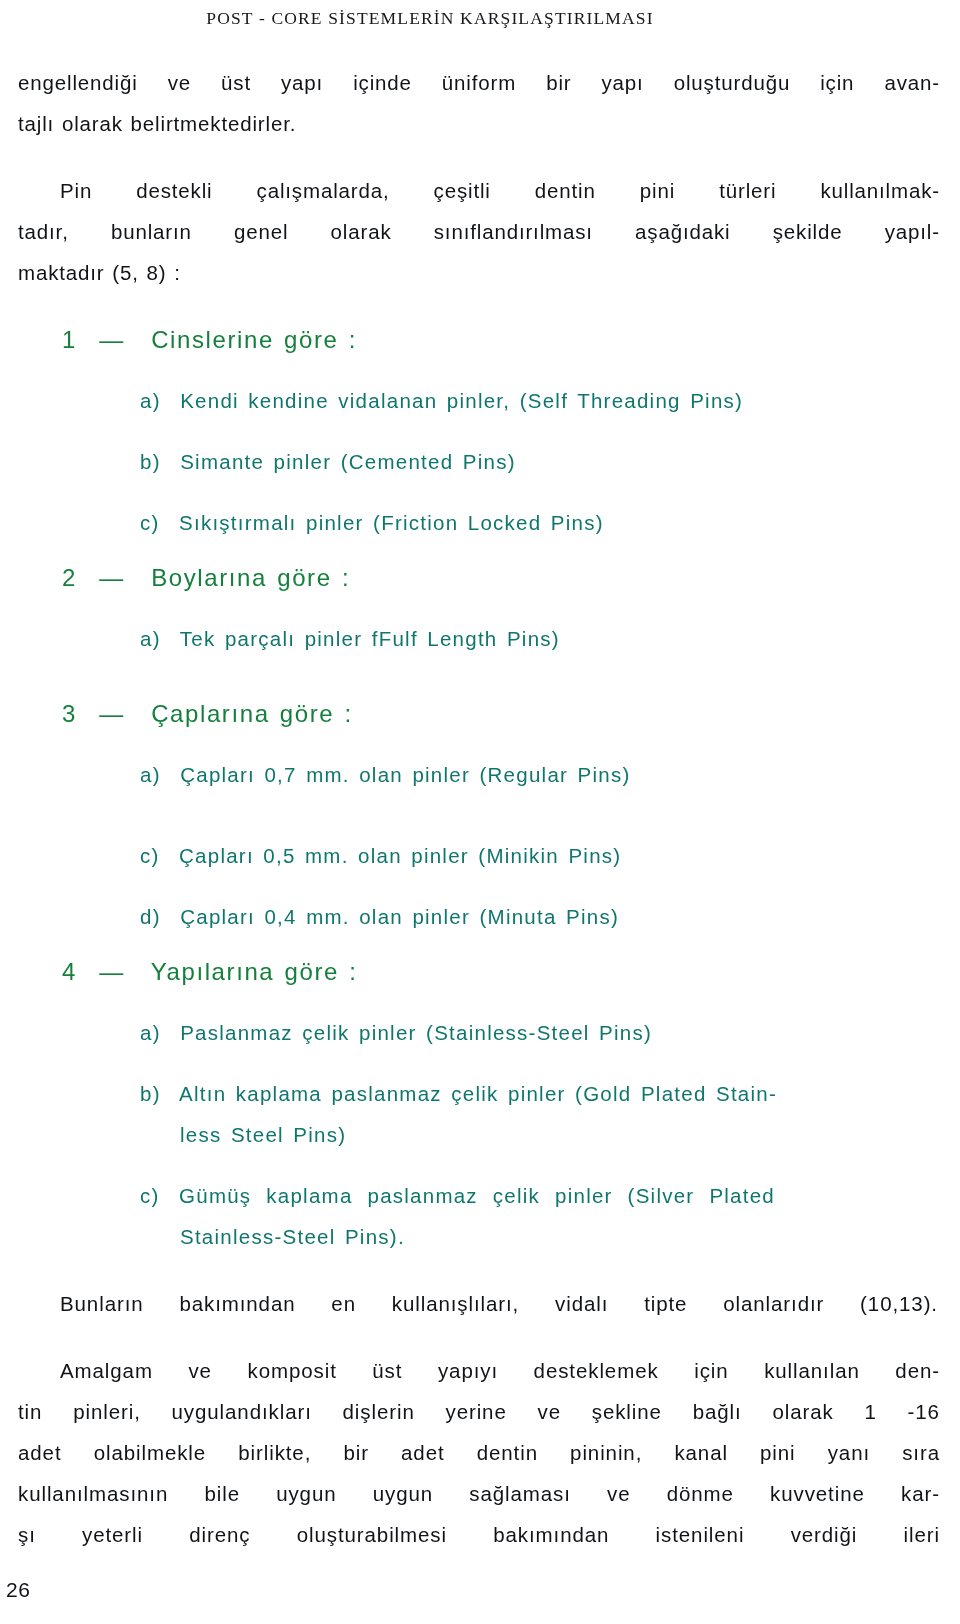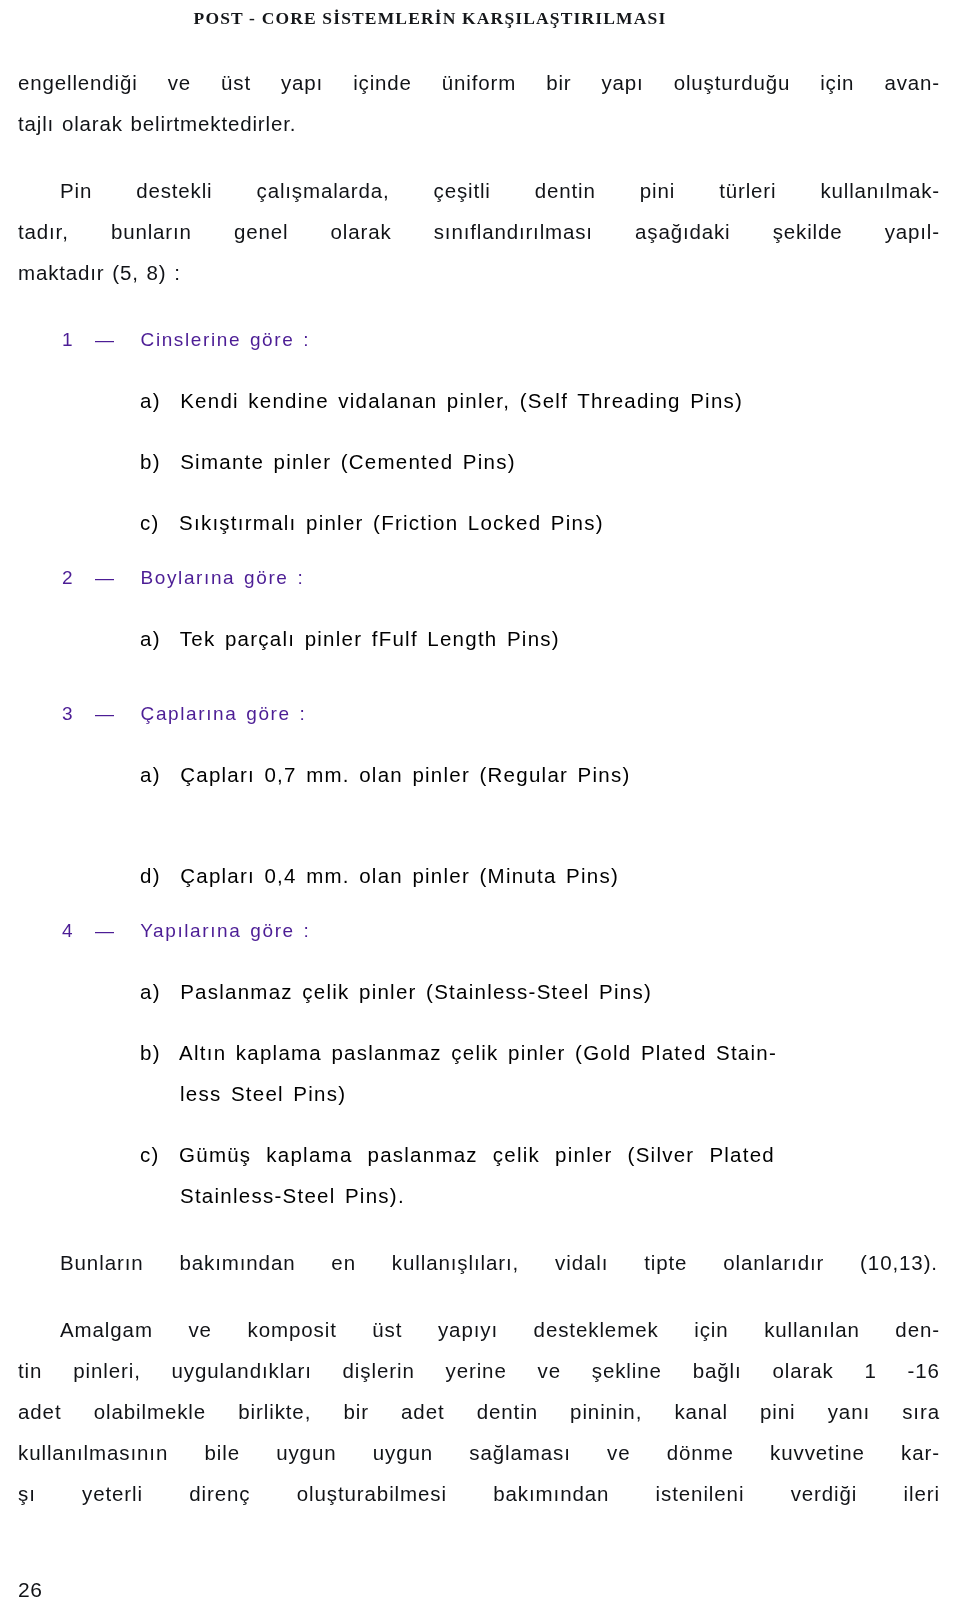--- a/index.html
+++ b/index.html
@@ -24,21 +24,21 @@
   }
 
   
   .running-head {
     position: absolute;
     top: 8px;
     left: 0;
     width: 860px;
     text-align: center;
     font-family: "Liberation Serif", "DejaVu Serif", serif;
-    font-weight: bold;
+    font-weight: normal;
     font-size: 17.5px;
     letter-spacing: 1.15px;
     color: #15171a;
     white-space: nowrap;
   }
 
   
   .body-block {
     position: absolute;
     left: 18px;
@@ -53,40 +53,40 @@
     text-justify: inter-word;
     letter-spacing: 0.85px;
     word-spacing: 1.2px;
     color: #111317;
     margin: 0;
   }
   .gap-md { height: 26px; }
 
   
   .num-item {
-    font-size: 19px;
+    font-size: 24px;
     line-height: 41px;
     letter-spacing: 1.6px;
     word-spacing: 2px;
     margin: 0;
     padding-left: 44px;
-    color: #4c1d95;
+    color: #15803d;
     white-space: nowrap;
   }
   .num-item .dash { padding: 0 2px; }
 
   
   .sub-item {
     font-size: 20.5px;
     line-height: 41px;
     letter-spacing: 1.25px;
     word-spacing: 2.5px;
     margin: 0;
     padding-left: 122px;
-    color: #000000;
+    color: #0f766e;
   }
   .sub-item .cont {
     display: block;
     padding-left: 40px;
   }
   .sub-item .wide-gap { word-spacing: 8px; }
 
   .list-gap { height: 20px; }
   .list-gap-tight { height: 14px; }
 
@@ -104,21 +104,21 @@
     padding-right: 2px;
     text-align: justify;
   }
   .closing.justify {
     text-align: justify;
   }
 
   
   .folio {
     position: absolute;
-    left: 18px;
+    left: 6px;
     top: 1578px;
     font-size: 21px;
     letter-spacing: 0.5px;
     color: #111317;
   }
 
   
   .srcline {
     display: flex;
     justify-content: space-between;
@@ -228,20 +228,24 @@
     </p>
 
     <div class="list-gap"></div>
 
     <p class="sub-item">
       <span style="margin-right: 10px;">a)</span>
       <span>Çapları 0,7 mm. olan pinler (Regular Pins)</span>
     </p>
     <div class="list-gap"></div>
     <div class="list-gap"></div>
+    <p class="sub-item">
+      <span style="margin-right: 10px;">c)</span>
+      <span>Çapları 0,5 mm. olan pinler (Minikin Pins)</span>
+    </p>
     <div class="list-gap"></div>
     <p class="sub-item">
       <span style="margin-right: 10px;">d)</span>
       <span>Çapları 0,4 mm. olan pinler (Minuta Pins)</span>
     </p>
 
     <div class="list-gap-tight"></div>
 
     <p class="num-item">
       <span style="margin-right: 10px;">4</span>

